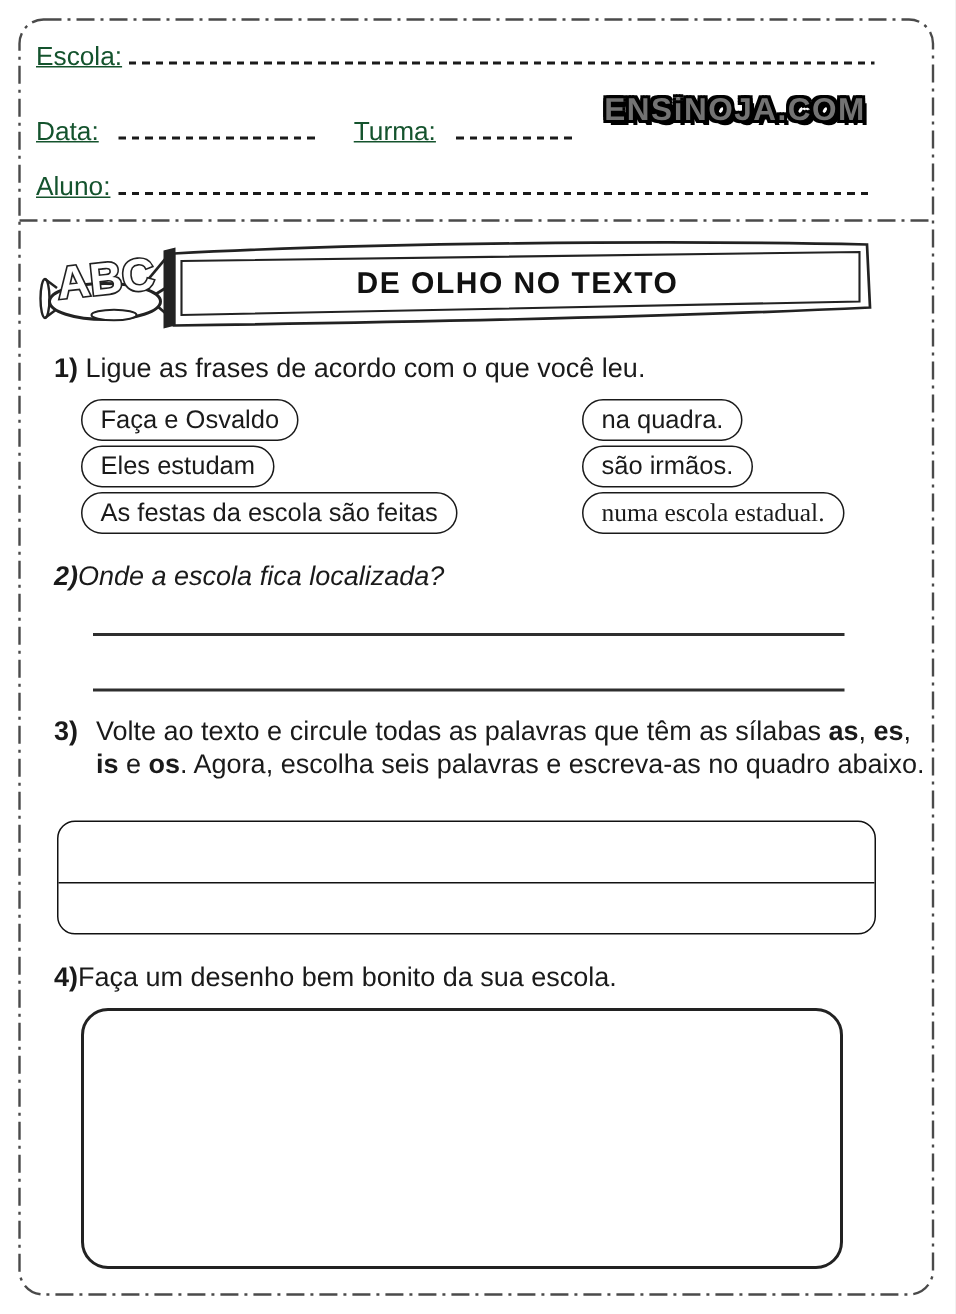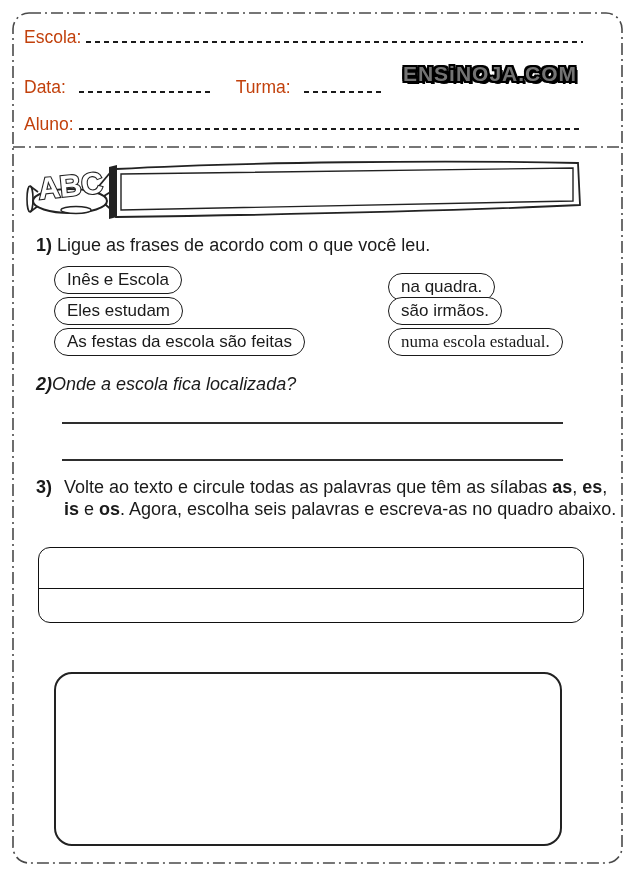--- a/index.html
+++ b/index.html
@@ -10,21 +10,21 @@
     font-family:"Liberation Sans", sans-serif;
     color:#1a1a1a;
     overflow:hidden;
     margin:0 auto;
   }
   svg text{font-family:"Liberation Sans", sans-serif;}
   .border-overlay{position:absolute;inset:0;pointer-events:none;}
 
   
   .hdr-row{position:absolute;display:flex;align-items:flex-end;}
-  .hdr-label{font-size:17.5px;color:#c2410c;white-space:nowrap;line-height:1;}
+  .hdr-label{font-size:17.5px;color:#14532d;white-space:nowrap;line-height:1;text-decoration:underline;}
   .dashline{
     height:2px;flex:1;margin:0 2px 3px 5px;
     background:repeating-linear-gradient(90deg,#1a1a1a 0 5px,transparent 5px 9px);
   }
   .dashline.fixed{flex:none;}
   .logo{
     position:absolute;left:399px;top:62px;width:182px;text-align:center;
     font-size:21px;font-weight:800;letter-spacing:1px;color:#737373;
     text-shadow:
       -2px -2px 0 #000, 2px -2px 0 #000, -2px 2px 0 #000, 2px 2px 0 #000,
@@ -104,33 +104,34 @@
 
       <ellipse cx="6" cy="41" rx="3" ry="13" fill="#fff" stroke="#222" stroke-width="1.6"></ellipse>
       <line x1="6" y1="28" x2="14" y2="34" stroke="#222" stroke-width="1.6"></line>
       <line x1="6" y1="54" x2="14" y2="48" stroke="#222" stroke-width="1.6"></line>
       <ellipse cx="46" cy="43" rx="37" ry="12" fill="#fff" stroke="#222" stroke-width="2"></ellipse>
       <ellipse cx="52" cy="52" rx="15" ry="3.5" fill="#fff" stroke="#222" stroke-width="1.4"></ellipse>
       <line x1="80" y1="38" x2="88" y2="33" stroke="#222" stroke-width="1.8"></line>
 
       <text x="14" y="38" font-size="30" font-weight="bold" fill="#fff" stroke="#222" stroke-width="2.2" paint-order="stroke" transform="rotate(-6 45 28)">ABC</text>
     </svg>
+    <div class="banner-title">DE OLHO NO TEXTO</div>
   </div>
 
   <div class="q" style="left:36px;top:235px;right:30px;height:130px;">
     <div>
       <span class="qnum">1)</span>
       <span>Ligue as frases de acordo com o que você leu.</span>
     </div>
 
-    <span class="pill" style="left:18px;top:31px;">Inês e Escola</span>
+    <span class="pill" style="left:18px;top:31px;">Faça e Osvaldo</span>
     <span class="pill" style="left:18px;top:62px;">Eles estudam</span>
     <span class="pill" style="left:18px;top:93px;">As festas da escola são feitas</span>
 
-    <span class="pill" style="left:352px;top:38px;">na quadra.</span>
+    <span class="pill" style="left:352px;top:31px;">na quadra.</span>
     <span class="pill" style="left:352px;top:62px;">são irmãos.</span>
     <span class="pill" style="left:352px;top:93px;font-family:Liberation Serif, serif;">numa escola estadual.</span>
   </div>
 
   <div class="q" style="left:36px;top:374px;right:30px;height:96px;font-style:italic;">
     <div>
       <span class="qnum">2)</span><span>Onde a escola fica localizada?</span>
     </div>
     <div class="answer-line" style="left:26px;top:48px;width:501px;"></div>
     <div class="answer-line" style="left:26px;top:85px;width:501px;"></div>
@@ -139,16 +140,19 @@
   <div class="q" style="left:36px;top:477px;width:566px;height:152px;">
     <div class="hang" style="width:560px;">
       <span class="qnum">3)</span><span>Volte ao texto e circule todas as palavras que têm as sílabas </span><b>as</b><span>, </span><b>es</b><span>, </span><b>is</b><span> e </span><b>os</b><span>. Agora, escolha seis palavras e escreva-as no quadro abaixo.</span>
     </div>
     <div class="word-box" style="left:2px;top:70px;width:544px;height:74px;">
       <div class="divider"></div>
     </div>
   </div>
 
   <div class="q" style="left:36px;top:641px;right:30px;height:210px;">
+    <div>
+      <span class="qnum">4)</span><span>Faça um desenho bem bonito da sua escola.</span>
+    </div>
     <div class="draw-box" style="left:18px;top:31px;width:504px;height:170px;"></div>
   </div>
 
 </div>
 
 </body></html>

